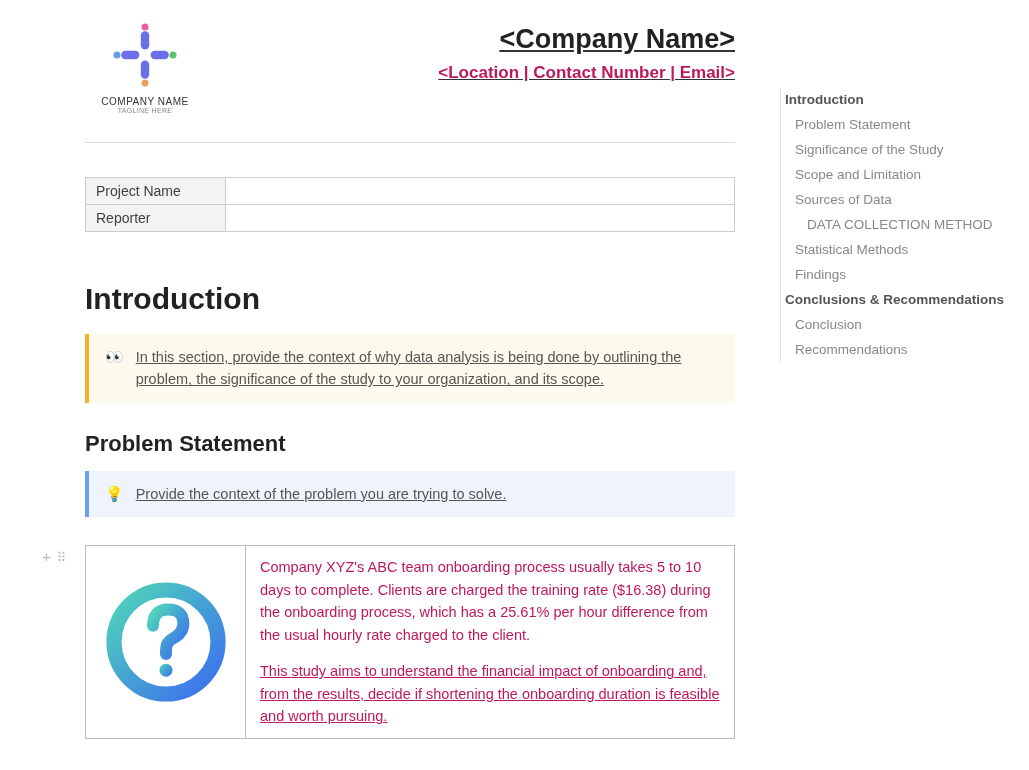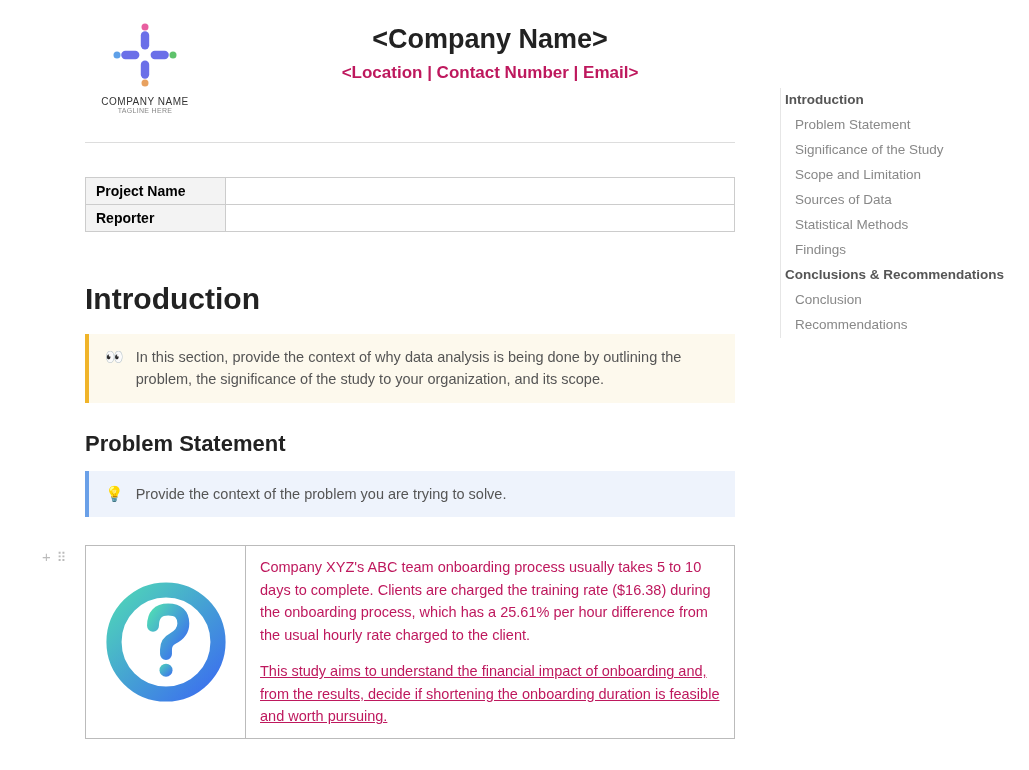--- a/index.html
+++ b/index.html
@@ -50,42 +50,42 @@
     margin-bottom: 28px;
   }
   .logo-block {
     width: 120px;
     text-align: center;
     flex-shrink: 0;
   }
   .logo-mark svg { width: 70px; height: 70px; }
   .logo-name { font-size: 10px; font-weight: 400; letter-spacing: 0.5px; color: #333; margin-top: 2px; }
   .logo-tag { font-size: 7px; color: #888; letter-spacing: 0.3px; }
-  .header-titles { flex: 1; text-align: center; padding-top: 4px; }
+  .header-titles { flex: 1; text-align: right; padding-top: 4px; text-decoration: underline; }
   .company-name { font-size: 27px; font-weight: 700; color: #222; }
   .company-sub { font-size: 17px; font-weight: 600; color: #be185d; margin-top: 8px; }
 
   hr.divider { border: none; border-top: 1px solid #ddd; margin: 18px 0 34px 0; }
 
   table.info-table {
     width: 100%;
     border-collapse: collapse;
     margin-bottom: 50px;
   }
   table.info-table td, table.info-table th {
     border: 1px solid #ccc;
     padding: 5px 10px;
     font-size: 14px;
     text-align: left;
   }
   table.info-table th {
     background: #f3f3f3;
-    font-weight: 700;
+    font-weight: 400;
     width: 140px;
-    color: #000000;
+    color: #404040;
   }
 
   h1.section-h1 {
     font-size: 30px;
     font-weight: 700;
     color: #222;
     margin-bottom: 18px;
   }
   h2.section-h2 {
     font-size: 22px;
@@ -100,21 +100,21 @@
     font-size: 14.5px;
     line-height: 1.55;
     display: flex;
     gap: 12px;
     align-items: flex-start;
     color: #555;
   }
   .callout-yellow { background: #fdf9ed; border-color: #f0b429; }
   .callout-blue   { background: #eef3fc; border-color: #6aa0e8; }
   .callout .emoji { flex-shrink: 0; font-size: 15px; line-height: 1.4; }
-  .callout .text  { flex: 1; }
+  .callout .text  { flex: 1; text-decoration: underline; }
 
   .content-block {
     display: flex;
     border: 1px solid #bbb;
     margin-top: 28px;
     position: relative;
   }
   .content-block .img-cell {
     width: 160px;
     border-right: 1px solid #bbb;
@@ -250,18 +250,19 @@
   </div>
 
 </div>
 
 <nav class="sidebar">
   <div class="toc-item level-1">Introduction</div>
   <div class="toc-item level-2">Problem Statement</div>
   <div class="toc-item level-2">Significance of the Study</div>
   <div class="toc-item level-2">Scope and Limitation</div>
   <div class="toc-item level-2">Sources of Data</div>
+  <div class="toc-item level-3">DATA COLLECTION METHOD</div>
   <div class="toc-item level-2">Statistical Methods</div>
   <div class="toc-item level-2">Findings</div>
   <div class="toc-item level-1">Conclusions &amp; Recommendations</div>
   <div class="toc-item level-2">Conclusion</div>
   <div class="toc-item level-2">Recommendations</div>
 </nav>
 
 </body></html>

